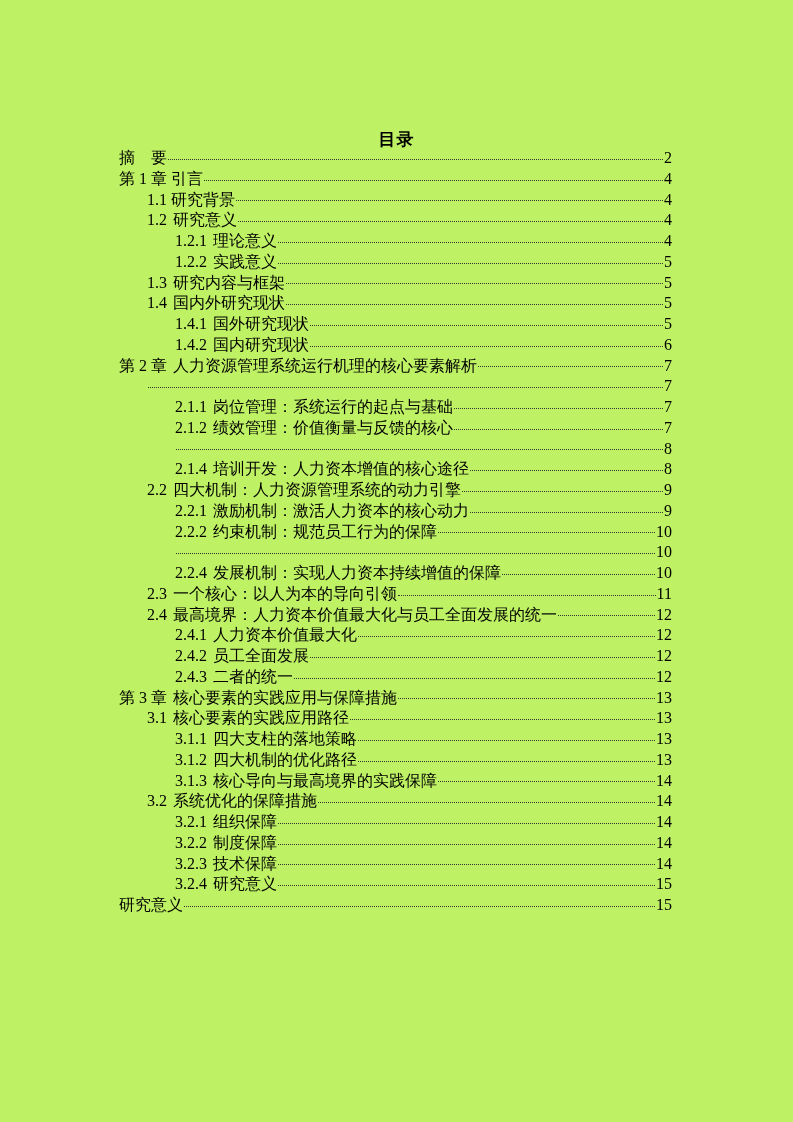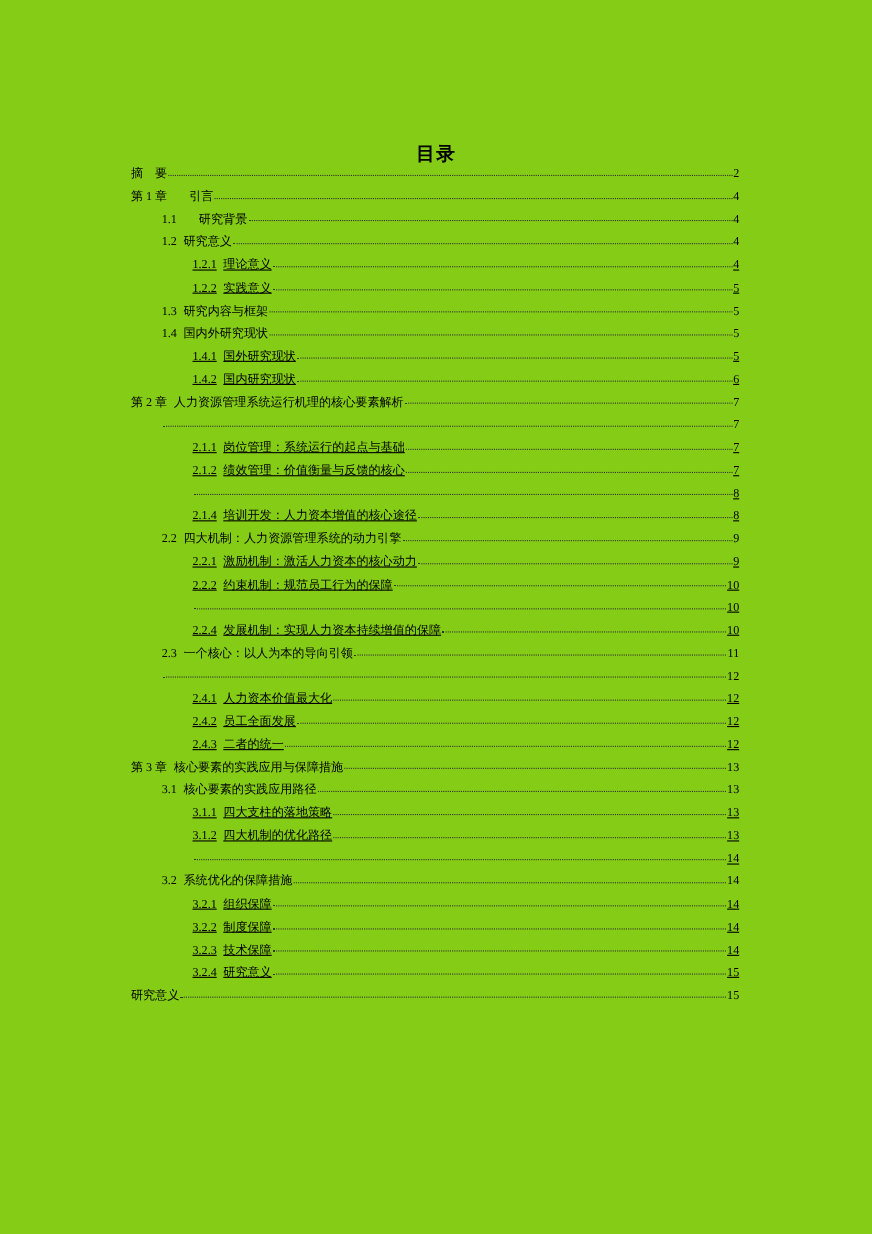--- a/index.html
+++ b/index.html
@@ -1,29 +1,29 @@
 <!DOCTYPE html>
 <html><head>
 <meta charset="utf-8">
 <style>
   html, body { margin: 0; padding: 0; background: #ffffff; }
   body { width: 793px; height: 1122px; position: relative; overflow: hidden;
          font-family: "Liberation Serif", "DejaVu Serif", serif; color: #000; }
-  .page { position: absolute; left: 0; top: 0; width: 793px; height: 1122px; background: #84cc16; }
+  .page { position: absolute; left: 0; top: 0; width: 793px; height: 1122px; background: #bef264; }
   .toc-title { position: absolute; left: 0; width: 793px; top: 128px; text-align: center;
                font-family: "DejaVu Sans", "Liberation Sans", sans-serif; font-weight: bold;
                font-size: 17px; letter-spacing: 1px; }
   .toc { position: absolute; left: 119px; top: 148px; width: 553px; }
-  .row { position: relative; height: 20.75px; line-height: 20.75px; font-size: 11px;
+  .row { position: relative; height: 20.75px; line-height: 20.75px; font-size: 16px;
          display: flex; align-items: center; white-space: nowrap; }
   .row.l1 { padding-left: 28px; }
-  .row.l2 { padding-left: 56px; text-decoration: underline; }
+  .row.l2 { padding-left: 56px; }
   .label { flex: 0 0 auto; }
   .num { margin-right: 6px; }
-  .num.wide { margin-right: 20px; }
+  .num.wide { margin-right: 4px; }
   .dots { flex: 1 1 auto; overflow: hidden; margin: 0 1px; position: relative; top: -3px;
           border-bottom: 1px dotted #333; height: 1px; align-self: flex-end; margin-bottom: 6px; }
   .page-no { flex: 0 0 auto; text-align: right; }
 </style>
 </head>
 <body>
 
 <div class="page">
   <div class="toc-title">目录</div>
   <div class="toc" id="toc">
@@ -128,20 +128,21 @@
         <span class="label"><span class="num">2.2.4</span><span>发展机制：实现人力资本持续增值的保障</span></span>
         <span class="dots"></span>
         <span class="page-no">10</span>
       </div>
       <div class="row l1">
         <span class="label"><span class="num">2.3</span><span>一个核心：以人为本的导向引领</span></span>
         <span class="dots"></span>
         <span class="page-no">11</span>
       </div>
       <div class="row l1">
+        <span class="label"><span class="num">2.4</span><span>最高境界：人力资本价值最大化与员工全面发展的统一</span></span>
         <span class="dots"></span>
         <span class="page-no">12</span>
       </div>
       <div class="row l2">
         <span class="label"><span class="num">2.4.1</span><span>人力资本价值最大化</span></span>
         <span class="dots"></span>
         <span class="page-no">12</span>
       </div>
       <div class="row l2">
         <span class="label"><span class="num">2.4.2</span><span>员工全面发展</span></span>
@@ -167,20 +168,21 @@
         <span class="label"><span class="num">3.1.1</span><span>四大支柱的落地策略</span></span>
         <span class="dots"></span>
         <span class="page-no">13</span>
       </div>
       <div class="row l2">
         <span class="label"><span class="num">3.1.2</span><span>四大机制的优化路径</span></span>
         <span class="dots"></span>
         <span class="page-no">13</span>
       </div>
       <div class="row l2">
+        <span class="label"><span class="num">3.1.3</span><span>核心导向与最高境界的实践保障</span></span>
         <span class="dots"></span>
         <span class="page-no">14</span>
       </div>
       <div class="row l1">
         <span class="label"><span class="num">3.2</span><span>系统优化的保障措施</span></span>
         <span class="dots"></span>
         <span class="page-no">14</span>
       </div>
       <div class="row l2">
         <span class="label"><span class="num">3.2.1</span><span>组织保障</span></span>

